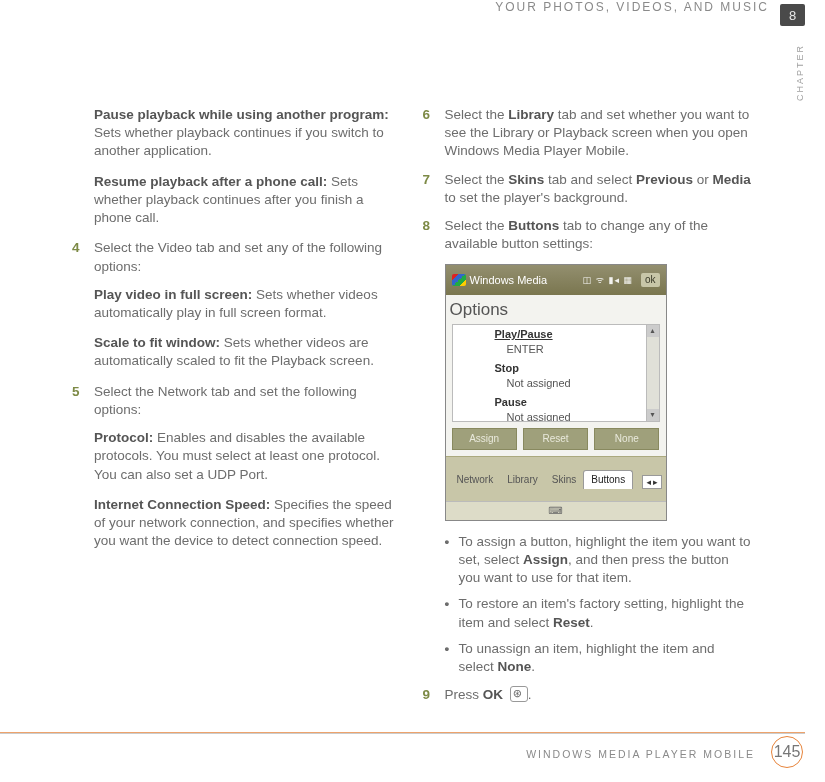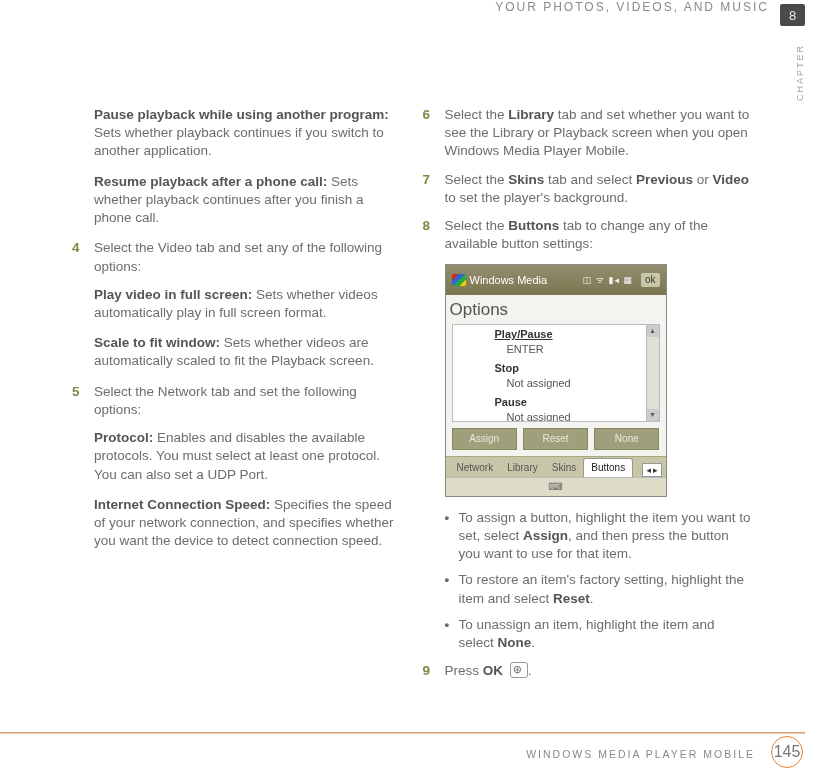--- a/index.html
+++ b/index.html
@@ -194,21 +194,21 @@
     color: #e9e9dc;
     text-align: center;
     font-size: 10px;
     padding: 3px 0;
     border: 1px solid #88895f;
   }
   .ss-tabs {
     display: flex;
     background: #c8c6a8;
     align-items: flex-end;
-    padding: 0 4px;
+    padding: 12px 4px;
     height: 20px;
     border-top: 1px solid #aba97e;
   }
   .ss-tab {
     font-size: 10px;
     padding: 2px 7px;
     color: #555;
   }
   .ss-tab.active {
     background: #fff;
@@ -347,21 +347,21 @@
       <div class="step">
         <div class="step-num">6</div>
         <div class="step-body">
           <span>Select the </span><strong>Library</strong><span> tab and set whether you want to see the Library or Playback screen when you open Windows Media Player Mobile.</span>
         </div>
       </div>
 
       <div class="step">
         <div class="step-num">7</div>
         <div class="step-body">
-          <span>Select the </span><strong>Skins</strong><span> tab and select </span><strong>Previous</strong><span> or </span><strong>Video</strong><span> to set the player's background.</span>
+          <span>Select the </span><strong>Skins</strong><span> tab and select </span><strong>Previous</strong><span> or </span><strong>Media</strong><span> to set the player's background.</span>
         </div>
       </div>
 
       <div class="step">
         <div class="step-num">8</div>
         <div class="step-body">
           <span>Select the </span><strong>Buttons</strong><span> tab to change any of the available button settings:</span>
         </div>
       </div>
 

